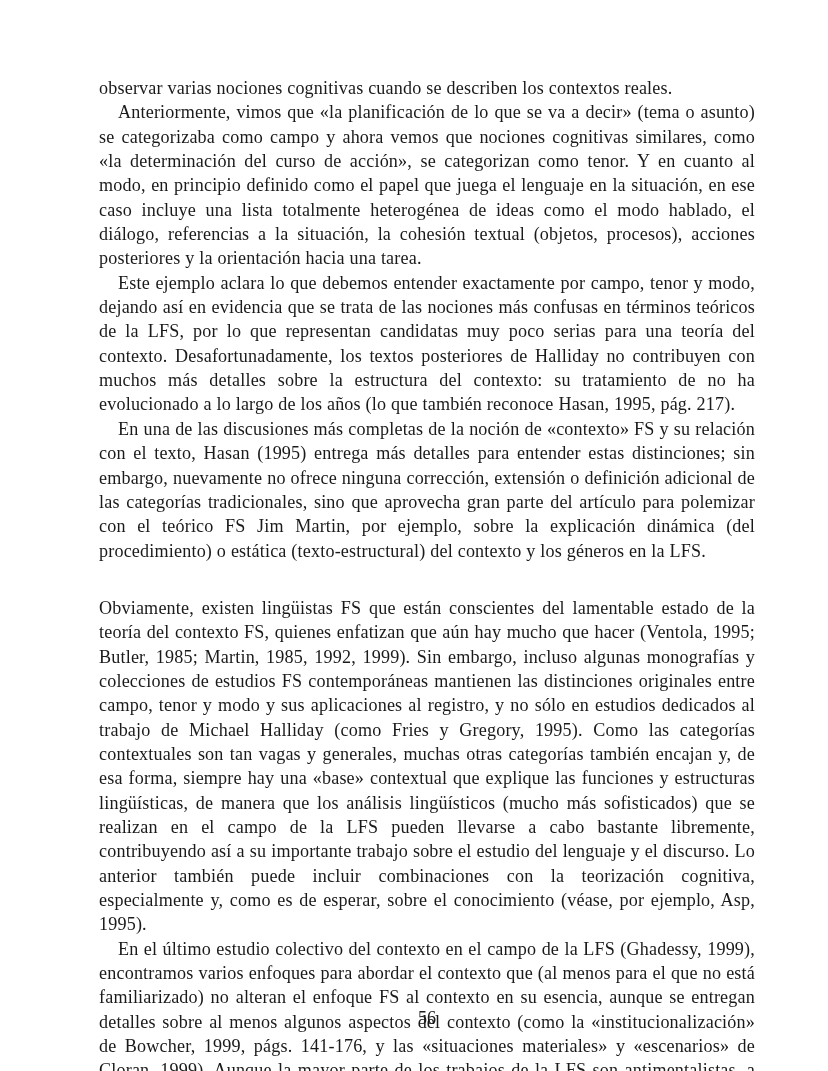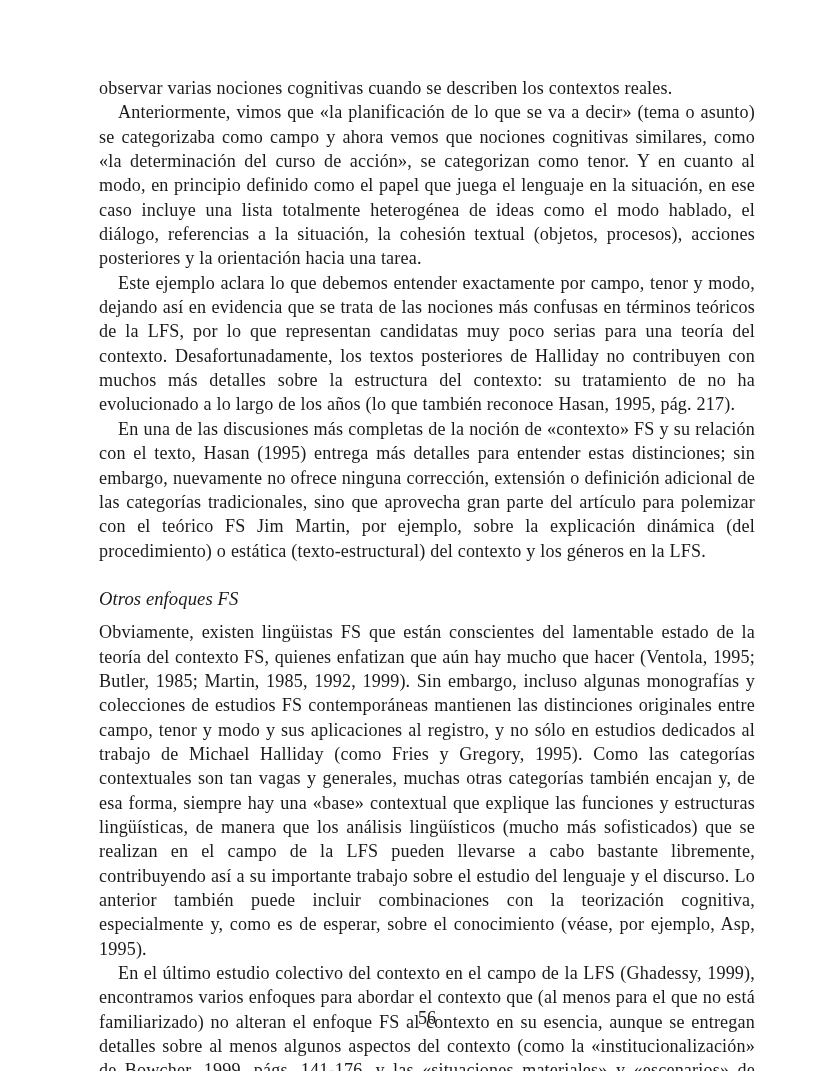--- a/index.html
+++ b/index.html
@@ -83,21 +83,20 @@
     <p class="body-par no-indent">observar varias nociones cognitivas cuando se describen los contextos reales.</p>
 
     <p class="body-par">Anteriormente, vimos que «la planificación de lo que se va a decir» (tema o asunto) se categorizaba como campo y ahora vemos que nociones cognitivas similares, como «la determinación del curso de acción», se categorizan como tenor. Y en cuanto al modo, en principio definido como el papel que juega el lenguaje en la situación, en ese caso incluye una lista totalmente heterogénea de ideas como el modo hablado, el diálogo, referencias a la situación, la cohesión textual (objetos, procesos), acciones posteriores y la orientación hacia una tarea.</p>
 
     <p class="body-par">Este ejemplo aclara lo que debemos entender exactamente por campo, tenor y modo, dejando así en evidencia que se trata de las nociones más confusas en términos teóricos de la LFS, por lo que representan candidatas muy poco serias para una teoría del contexto. Desafortunadamente, los textos posteriores de Halliday no contribuyen con muchos más detalles sobre la estructura del contexto: su tratamiento de no ha evolucionado a lo largo de los años (lo que también reconoce Hasan, 1995, pág. 217).</p>
 
     <p class="body-par">En una de las discusiones más completas de la noción de «contexto» FS y su relación con el texto, Hasan (1995) entrega más detalles para entender estas distinciones; sin embargo, nuevamente no ofrece ninguna corrección, extensión o definición adicional de las categorías tradicionales, sino que aprovecha gran parte del artículo para polemizar con el teórico FS Jim Martin, por ejemplo, sobre la explicación dinámica (del procedimiento) o estática (texto-estructural) del contexto y los géneros en la LFS.</p>
 
     <div class="gap-before-heading"></div>
 
-    <h2 class="section-heading">Otros enfoques FS</h2>
 
     <div class="gap-after-heading"></div>
 
     <p class="body-par no-indent">Obviamente, existen lingüistas FS que están conscientes del lamentable estado de la teoría del contexto FS, quienes enfatizan que aún hay mucho que hacer (Ventola, 1995; Butler, 1985; Martin, 1985, 1992, 1999). Sin embargo, incluso algunas monografías y colecciones de estudios FS contemporáneas mantienen las distinciones originales entre campo, tenor y modo y sus aplicaciones al registro, y no sólo en estudios dedicados al trabajo de Michael Halliday (como Fries y Gregory, 1995). Como las categorías contextuales son tan vagas y generales, muchas otras categorías también encajan y, de esa forma, siempre hay una «base» contextual que explique las funciones y estructuras lingüísticas, de manera que los análisis lingüísticos (mucho más sofisticados) que se realizan en el campo de la LFS pueden llevarse a cabo bastante libremente, contribuyendo así a su importante trabajo sobre el estudio del lenguaje y el discurso. Lo anterior también puede incluir combinaciones con la teorización cognitiva, especialmente y, como es de esperar, sobre el conocimiento (véase, por ejemplo, Asp, 1995).</p>
 
     <p class="body-par">En el último estudio colectivo del contexto en el campo de la LFS (Ghadessy, 1999), encontramos varios enfoques para abordar el contexto que (al menos para el que no está familiarizado) no alteran el enfoque FS al contexto en su esencia, aunque se entregan detalles sobre al menos algunos aspectos del contexto (como la «institucionalización» de Bowcher, 1999, págs. 141-176, y las «situaciones materiales» y «escenarios» de Cloran, 1999). Aunque la mayor parte de los trabajos de la LFS son antimentalistas, a veces surgen sugerencias que cuestionan este principio axiomático. Así, en el mismo volumen,</p>
 
   </div>
 
   <div class="page-number">56</div>

